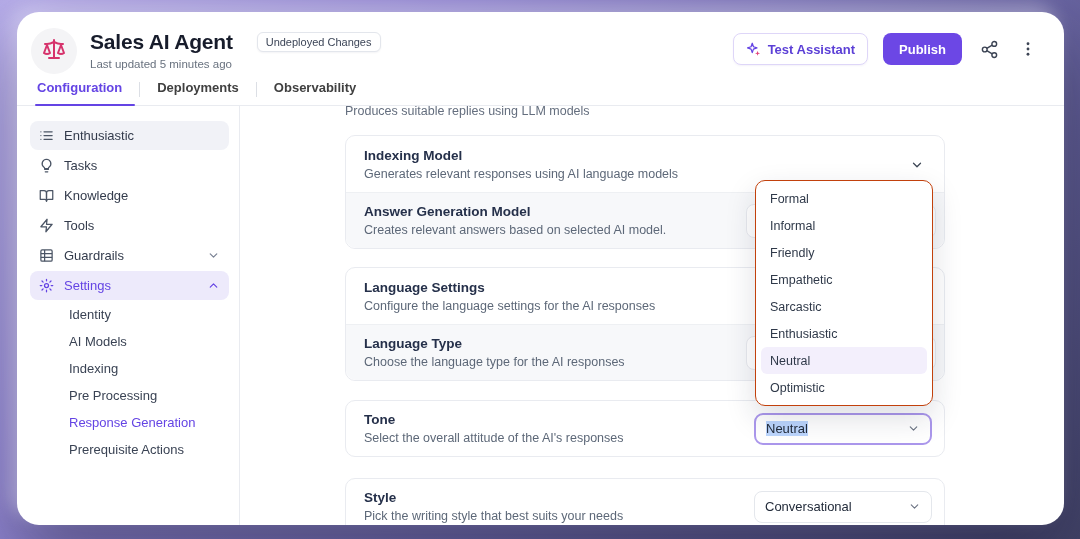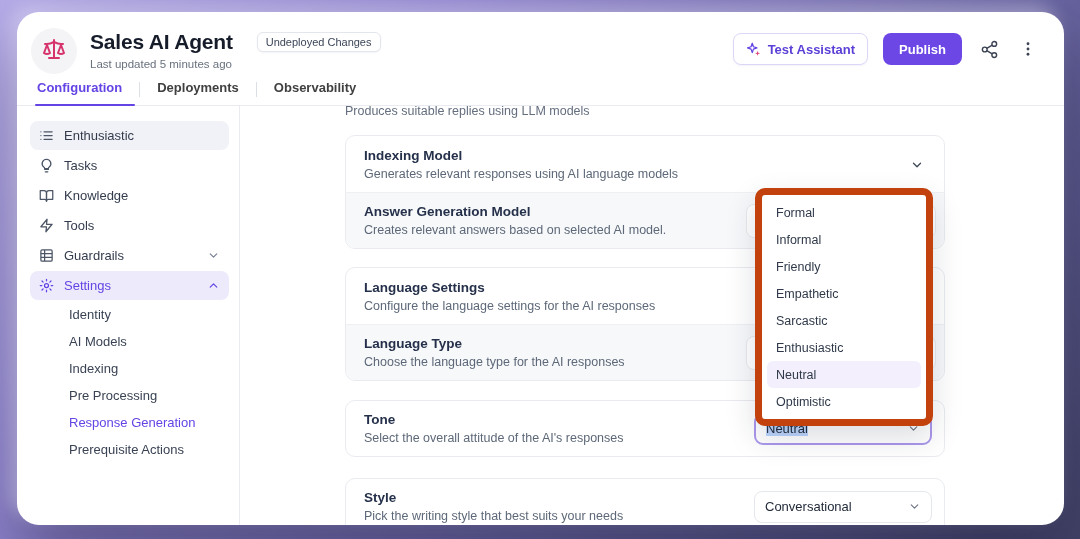--- a/index.html
+++ b/index.html
@@ -78,22 +78,22 @@
   .ghost-select { width:190px; height:34px; flex:0 0 auto; background:#fff;
     border:1px solid #e7e9ee; border-radius:8px; }
   .single-row { display:flex; align-items:center; justify-content:space-between;
     padding:10px 12px 10px 18px; min-height:54px; }
   .select { width:178px; height:32px; flex:0 0 auto; background:#fff;
     border:1px solid #e4e7ec; border-radius:8px; display:flex; align-items:center;
     justify-content:space-between; padding:0 10px; font-size:13px; color:#222b3a; cursor:pointer; }
   .select.focused { border:2px solid #ab97ec; border-radius:9px; }
   .sel-hl { background:#bcd6fd; }
   
-  .dropdown { position:absolute; left:515px; top:82px; width:178px; z-index:20;
-    background:#fff; border:7px solid #c2410c; border-radius:10px; padding:4px 0;
+  .dropdown { position:absolute; left:515px; top:74px; width:178px; z-index:20;
+    background:#fff; border:1px solid #c2410c; border-radius:10px; padding:4px 0;
     box-shadow:0 12px 30px rgba(28,33,60,.15); }
   .dd-item { height:27px; display:flex; align-items:center; padding:0 14px;
     font-size:12.5px; color:#2f3949; cursor:pointer; }
   .dd-item.hl { background:#f3effc; border-radius:6px; margin:0 5px; padding:0 9px; }
 </style>
 </head>
 <body>
 
 <div class="window">
 

